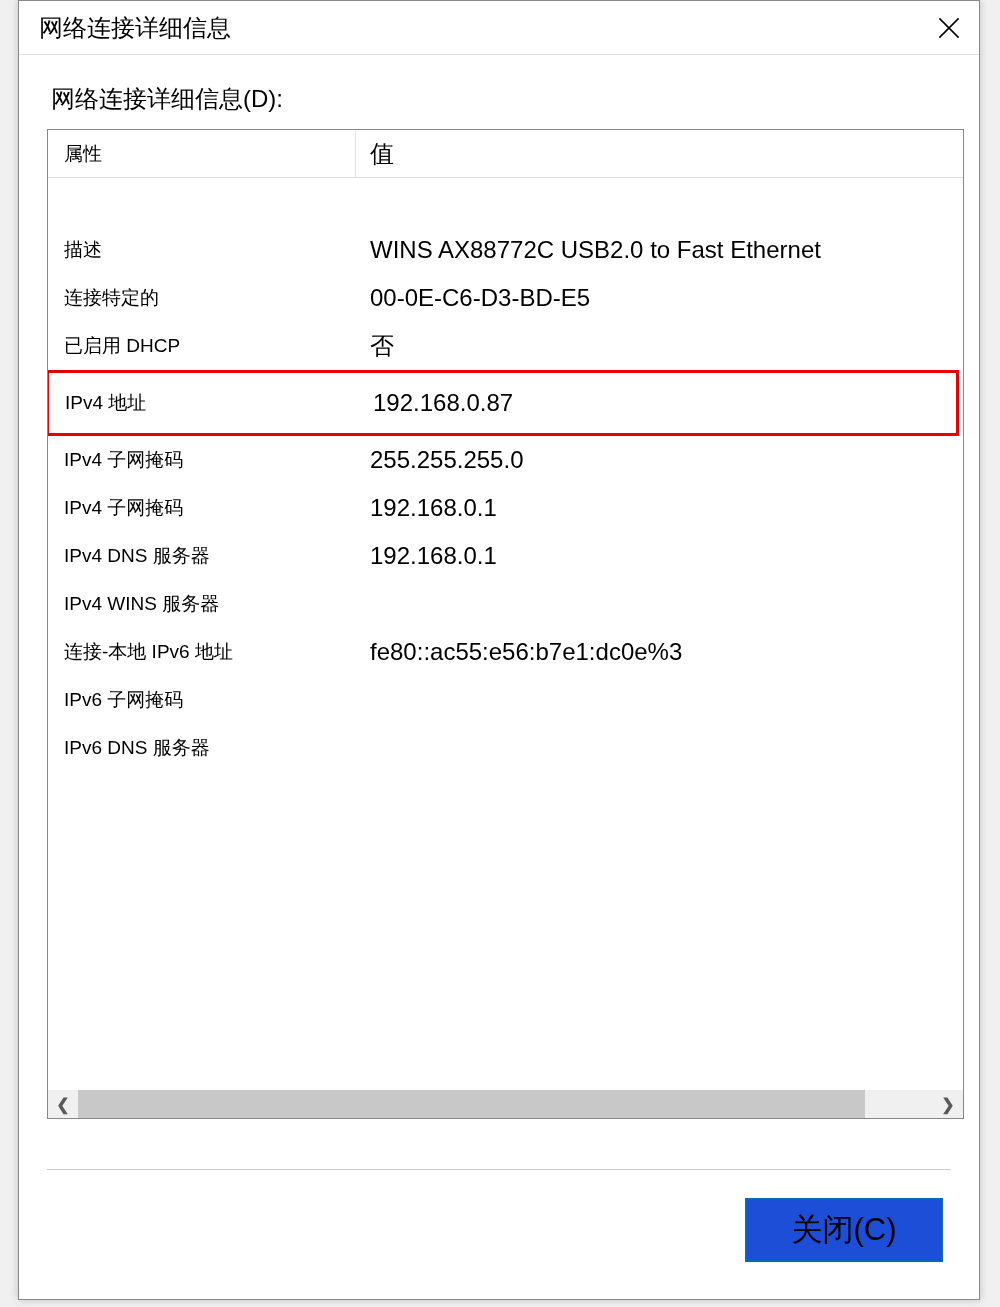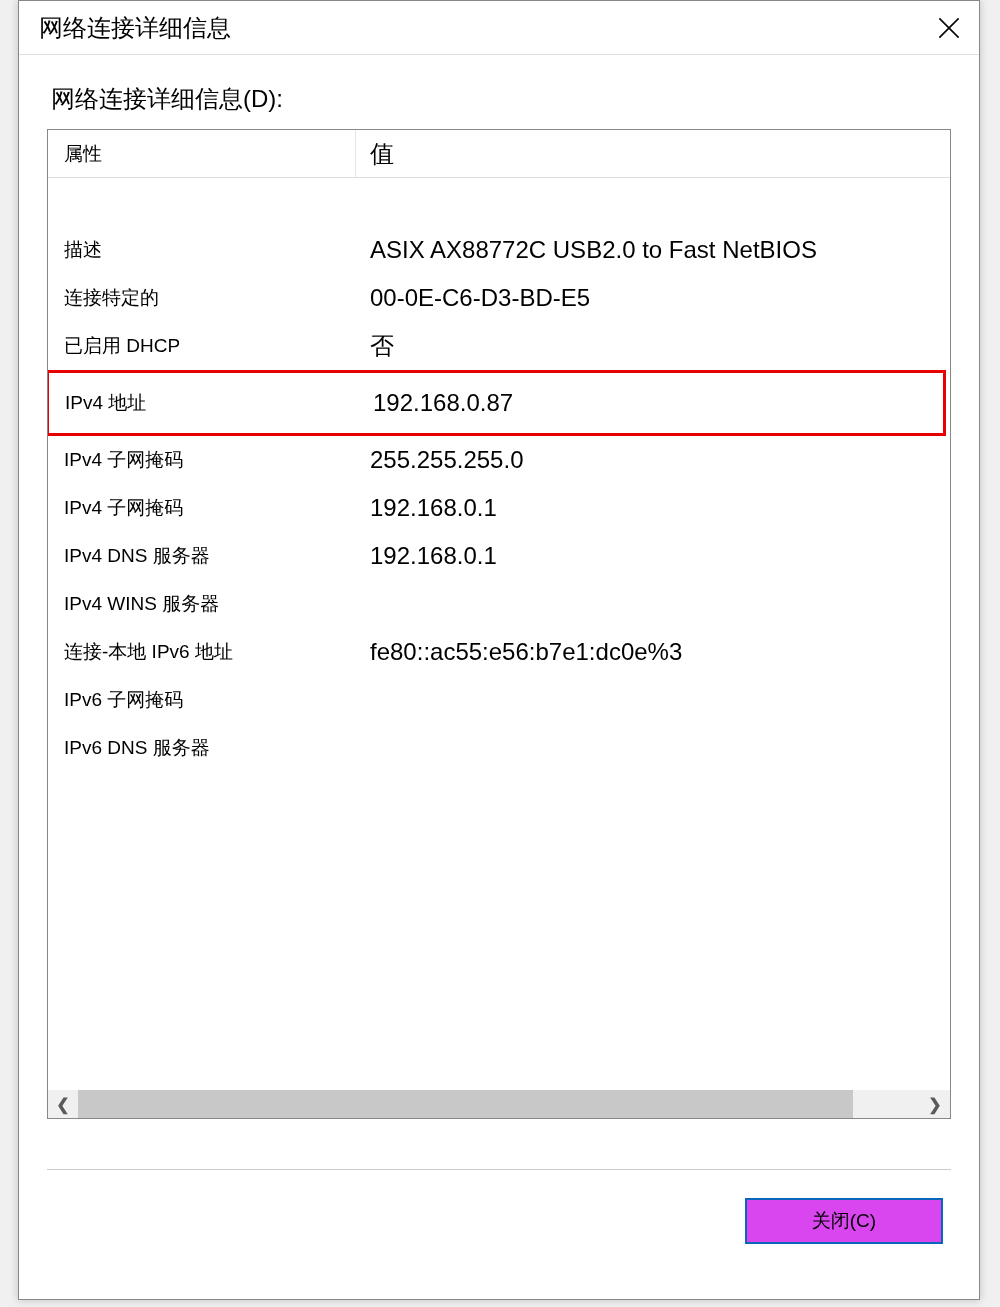--- a/index.html
+++ b/index.html
@@ -43,21 +43,21 @@
       display: flex;
       align-items: center;
       justify-content: center;
       cursor: pointer;
     }
     .close-btn svg {
       width: 22px;
       height: 22px;
     }
     .content {
-      padding: 28px 28px 0 28px;
+      padding: 28px 15px 0 28px;
     }
     .subtitle {
       font-size: 24px;
       color: #000;
       margin-bottom: 14px;
       padding-left: 4px;
     }
     .list-frame {
       border: 1px solid #888;
       height: 990px;
@@ -150,24 +150,24 @@
       border-top: 1px solid #ccc;
       margin: 50px 28px 0 28px;
     }
     .footer {
       display: flex;
       justify-content: flex-end;
       padding: 28px 36px 0 0;
     }
     .close-button {
       width: 198px;
-      height: 46px;
-      background: #d946ef;
+      height: 64px;
+      background: #1d4ed8;
       border: 2px solid #0a66b8;
-      font-size: 19px;
+      font-size: 31px;
       color: #000;
       display: flex;
       align-items: center;
       justify-content: center;
       cursor: pointer;
     }
   </style>
 </head>
 <body>
 
@@ -191,21 +191,21 @@
         <div class="header-row">
           <div class="col-prop">属性</div>
           <div class="col-val">值</div>
         </div>
         <div id="rows-container">
             <div class="data-row">
               <div class="col-val"></div>
             </div>
             <div class="data-row">
               <div class="col-prop">描述</div>
-              <div class="col-val">ASIX AX88772C USB2.0 to Fast NetBIOS</div>
+              <div class="col-val">WINS AX88772C USB2.0 to Fast Ethernet</div>
             </div>
             <div class="data-row">
               <div class="col-prop">连接特定的</div>
               <div class="col-val">00-0E-C6-D3-BD-E5</div>
             </div>
             <div class="data-row">
               <div class="col-prop">已启用 DHCP</div>
               <div class="col-val">否</div>
             </div>
             <div class="data-row highlight">

